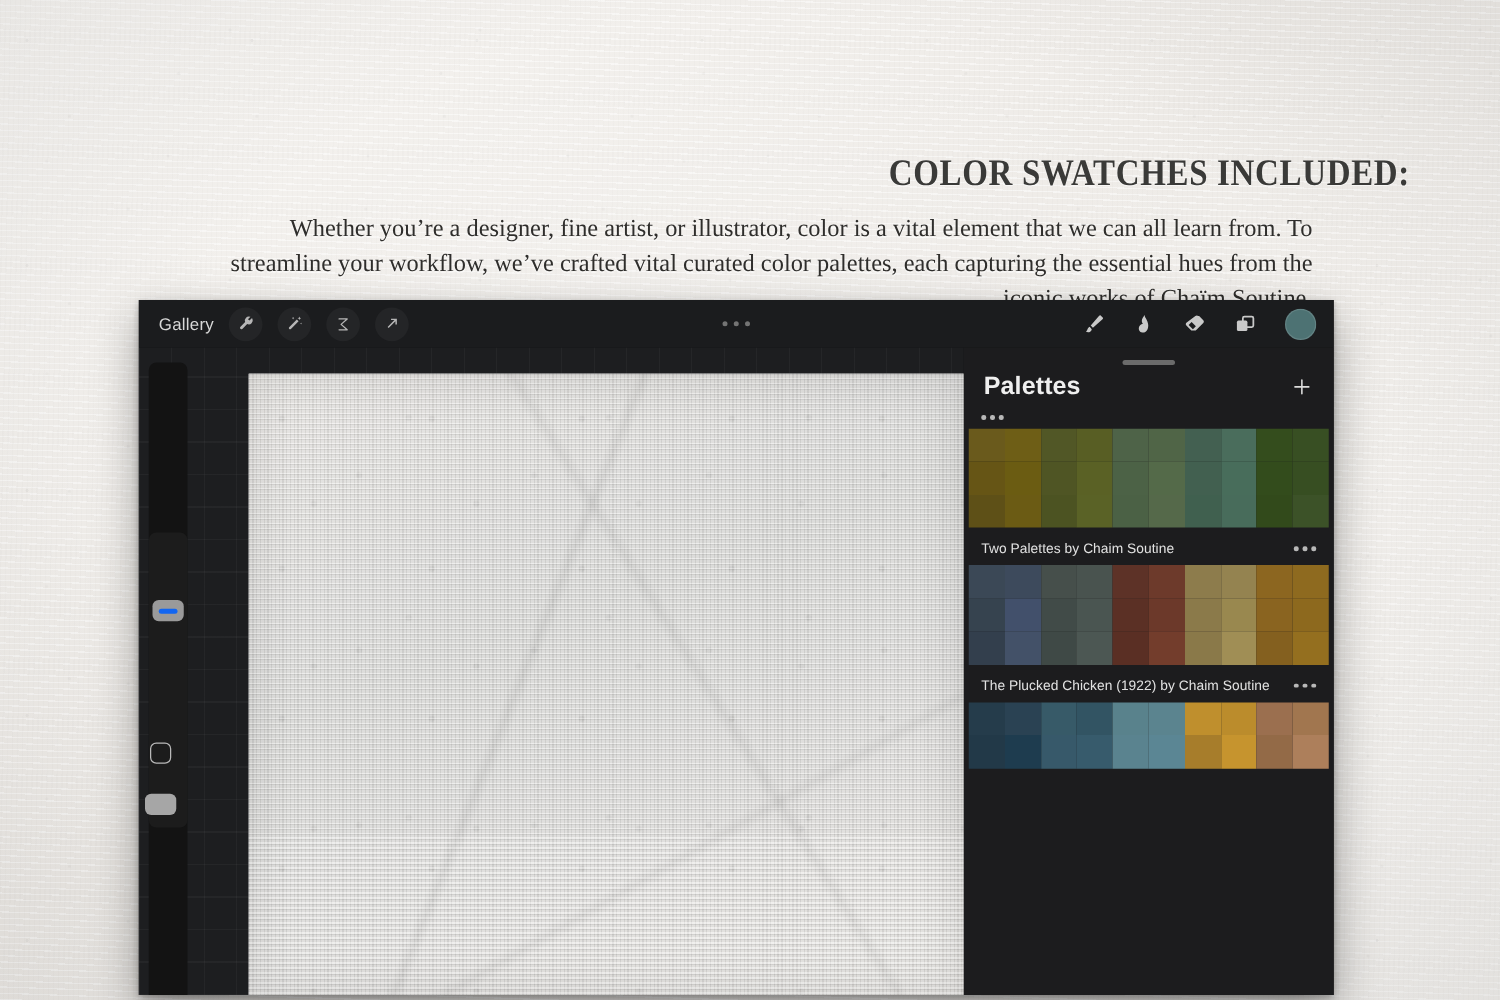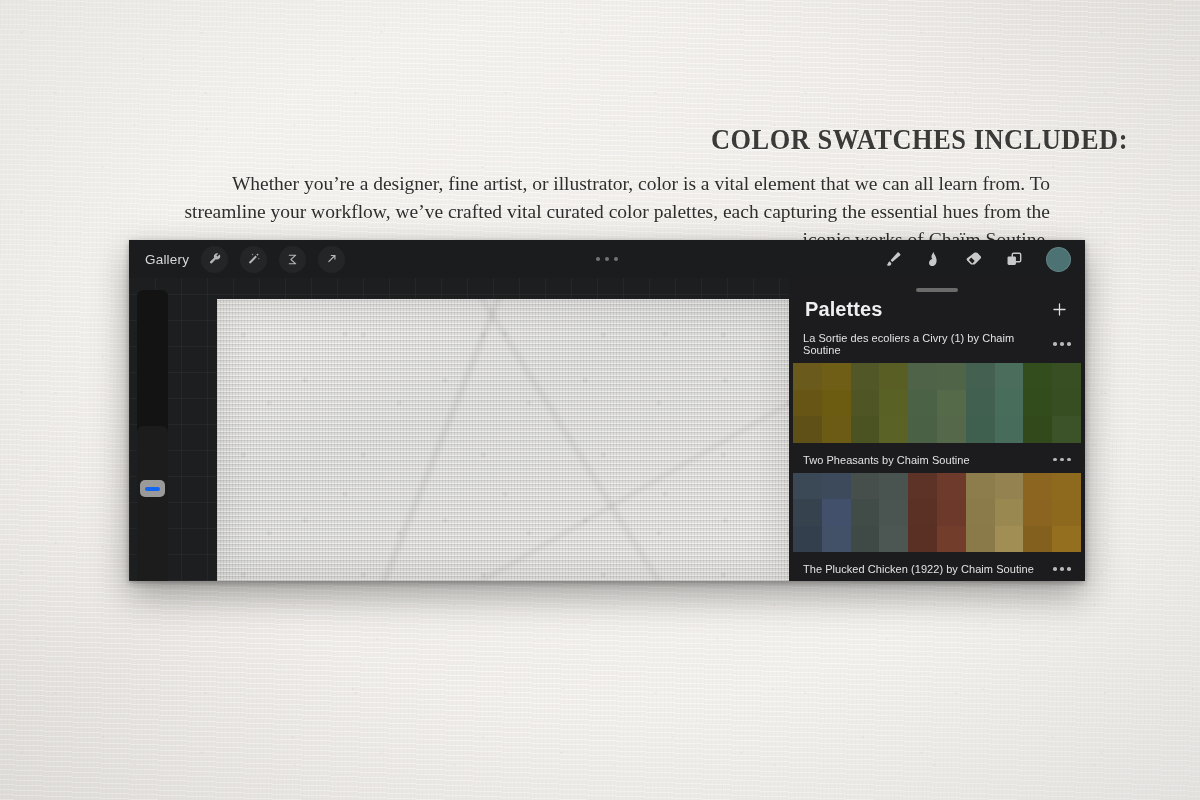--- a/index.html
+++ b/index.html
@@ -59,22 +59,22 @@
     line-height:28px;
     color:#2f2e2c;
     width:900px;
     margin:0 auto;
     text-shadow:0 1px 0 rgba(255,255,255,.5);
   }
 
   
   #app-window {
     position:absolute;
-    left:129px; top:240px;
-    width:956px; height:341px;
+    left:111px; top:240px;
+    width:956px; height:556px;
     background:#101010;
     overflow:hidden;
     box-shadow:0 14px 34px rgba(0,0,0,.34), 0 2px 6px rgba(0,0,0,.3);
   }
 
   
   #app-toolbar {
     position:absolute; left:0; top:0; right:0; height:38px;
     background:#1b1c1e;
     display:flex; align-items:center;
@@ -304,21 +304,20 @@
         <svg width="19" height="19" viewBox="0 0 24 24" fill="none" stroke="currentColor" stroke-width="1.6" stroke-linecap="round">
             <path d="M12 5v14M5 12h14"></path>
           </svg>
       </span>
     </div>
 
 
     <div id="palette-list">
         <div class="palette-group">
           <div class="palette-header">
-            <span class="palette-name">La Sortie des ecoliers a Civry (1) by Chaim Soutine</span>
             <span class="palette-menu-dots">
               <i></i>
               <i></i>
               <i></i>
             </span>
           </div>
           <div class="swatch-grid">
             <div class="swatch-cell" title="#6a5a1c" style="background: rgb(106, 90, 28);"></div>
             <div class="swatch-cell" title="#6e5e16" style="background: rgb(110, 94, 22);"></div>
             <div class="swatch-cell" title="#515726" style="background: rgb(81, 87, 38);"></div>
@@ -346,21 +345,21 @@
             <div class="swatch-cell" title="#4b6145" style="background: rgb(75, 97, 69);"></div>
             <div class="swatch-cell" title="#55694a" style="background: rgb(85, 105, 74);"></div>
             <div class="swatch-cell" title="#40604f" style="background: rgb(64, 96, 79);"></div>
             <div class="swatch-cell" title="#486c5b" style="background: rgb(72, 108, 91);"></div>
             <div class="swatch-cell" title="#324a1b" style="background: rgb(50, 74, 27);"></div>
             <div class="swatch-cell" title="#3c5228" style="background: rgb(60, 82, 40);"></div>
           </div>
         </div>
         <div class="palette-group">
           <div class="palette-header">
-            <span class="palette-name">Two Pheasants by Chaim Soutine</span>
+            <span class="palette-name">Two Palettes by Chaim Soutine</span>
             <span class="palette-menu-dots">
               <i></i>
               <i></i>
               <i></i>
             </span>
           </div>
           <div class="swatch-grid">
             <div class="swatch-cell" title="#3b4856" style="background: rgb(59, 72, 86);"></div>
             <div class="swatch-cell" title="#3d4a5c" style="background: rgb(61, 74, 92);"></div>
             <div class="swatch-cell" title="#464f4b" style="background: rgb(70, 79, 75);"></div>

